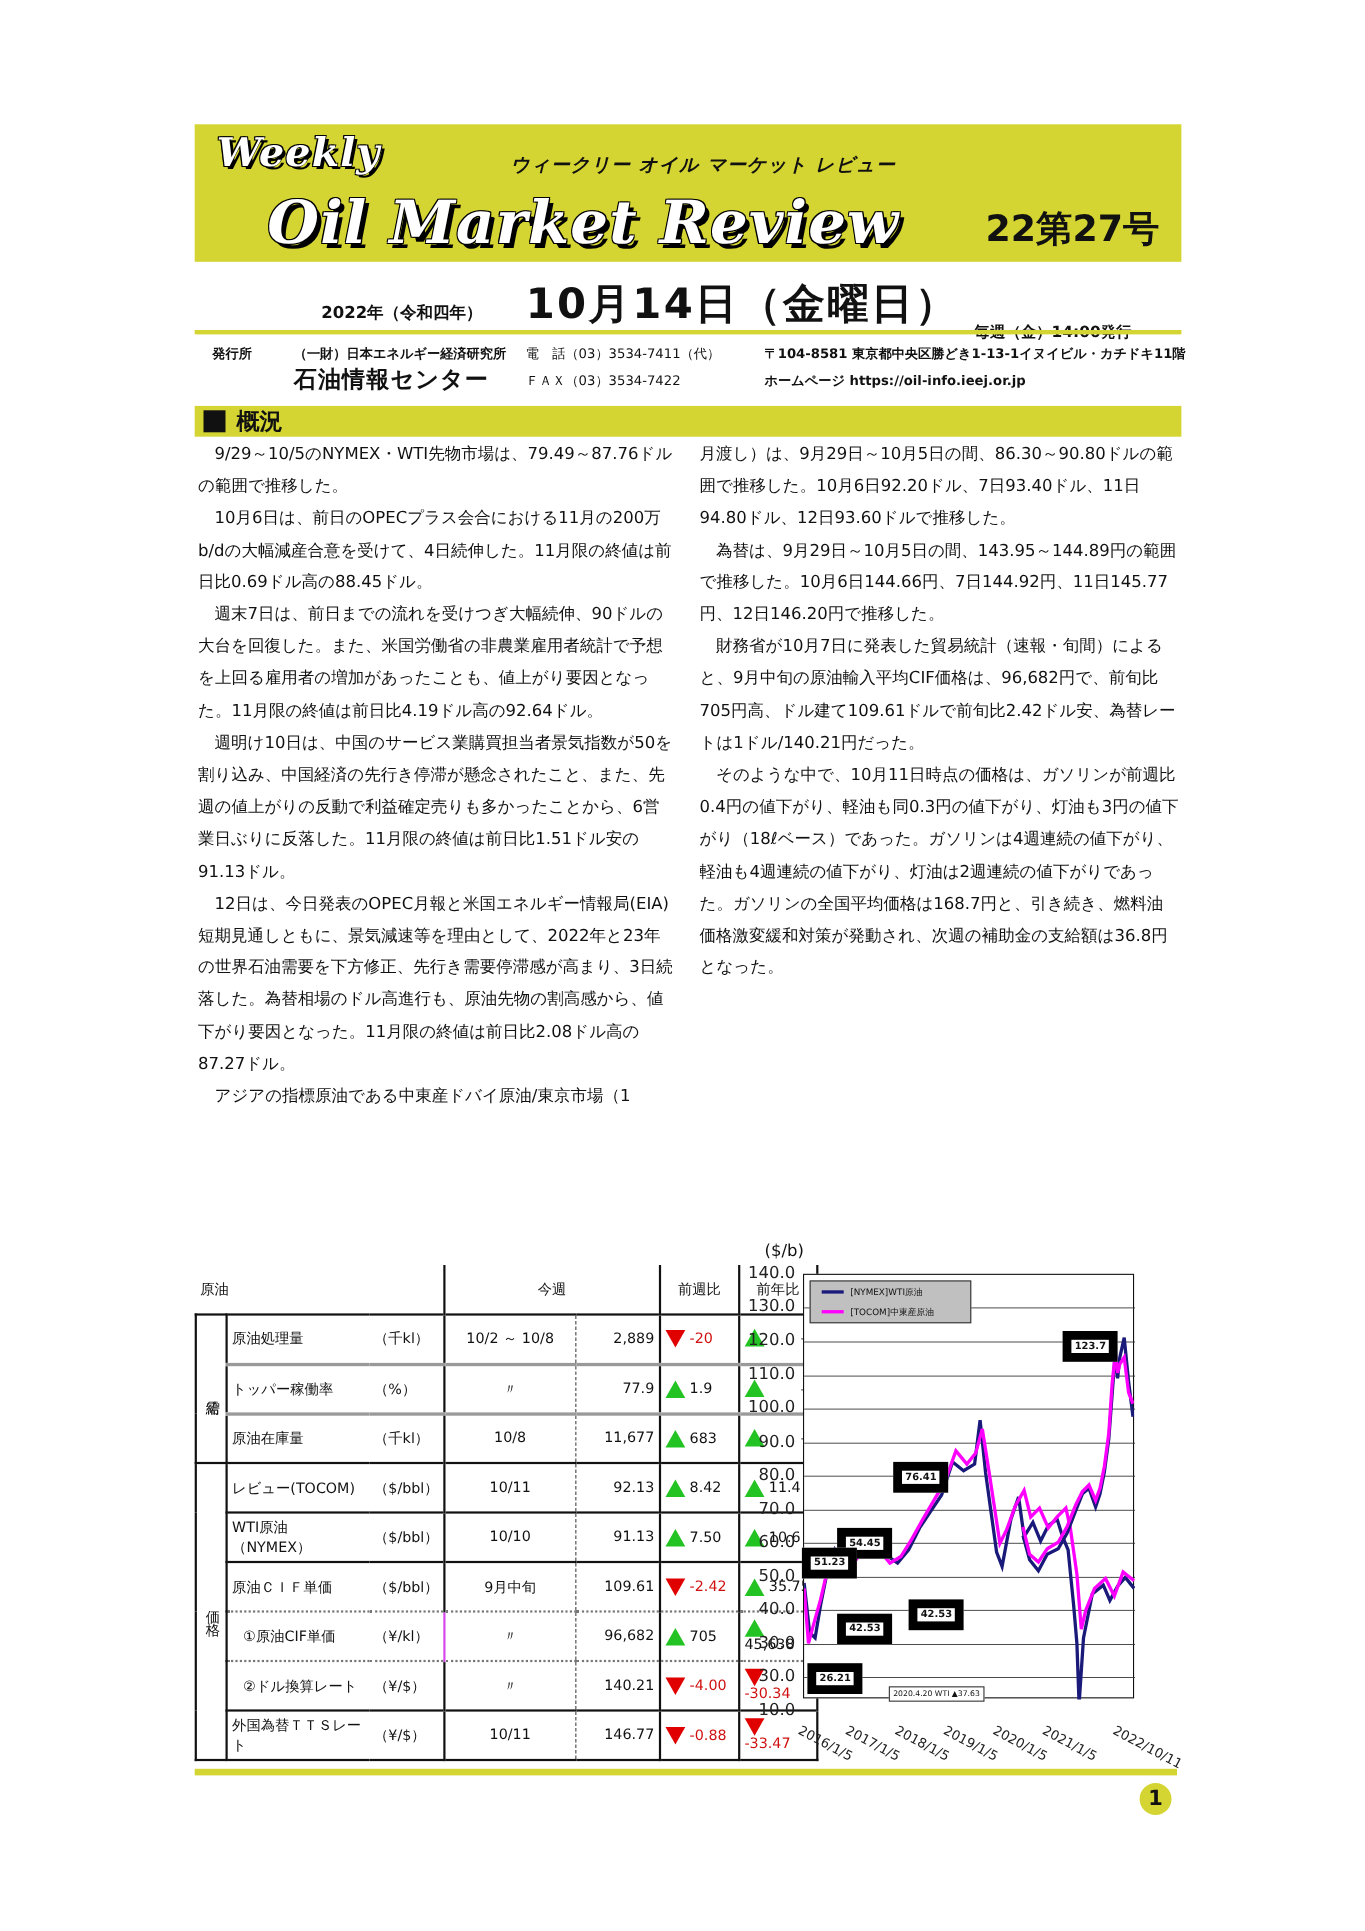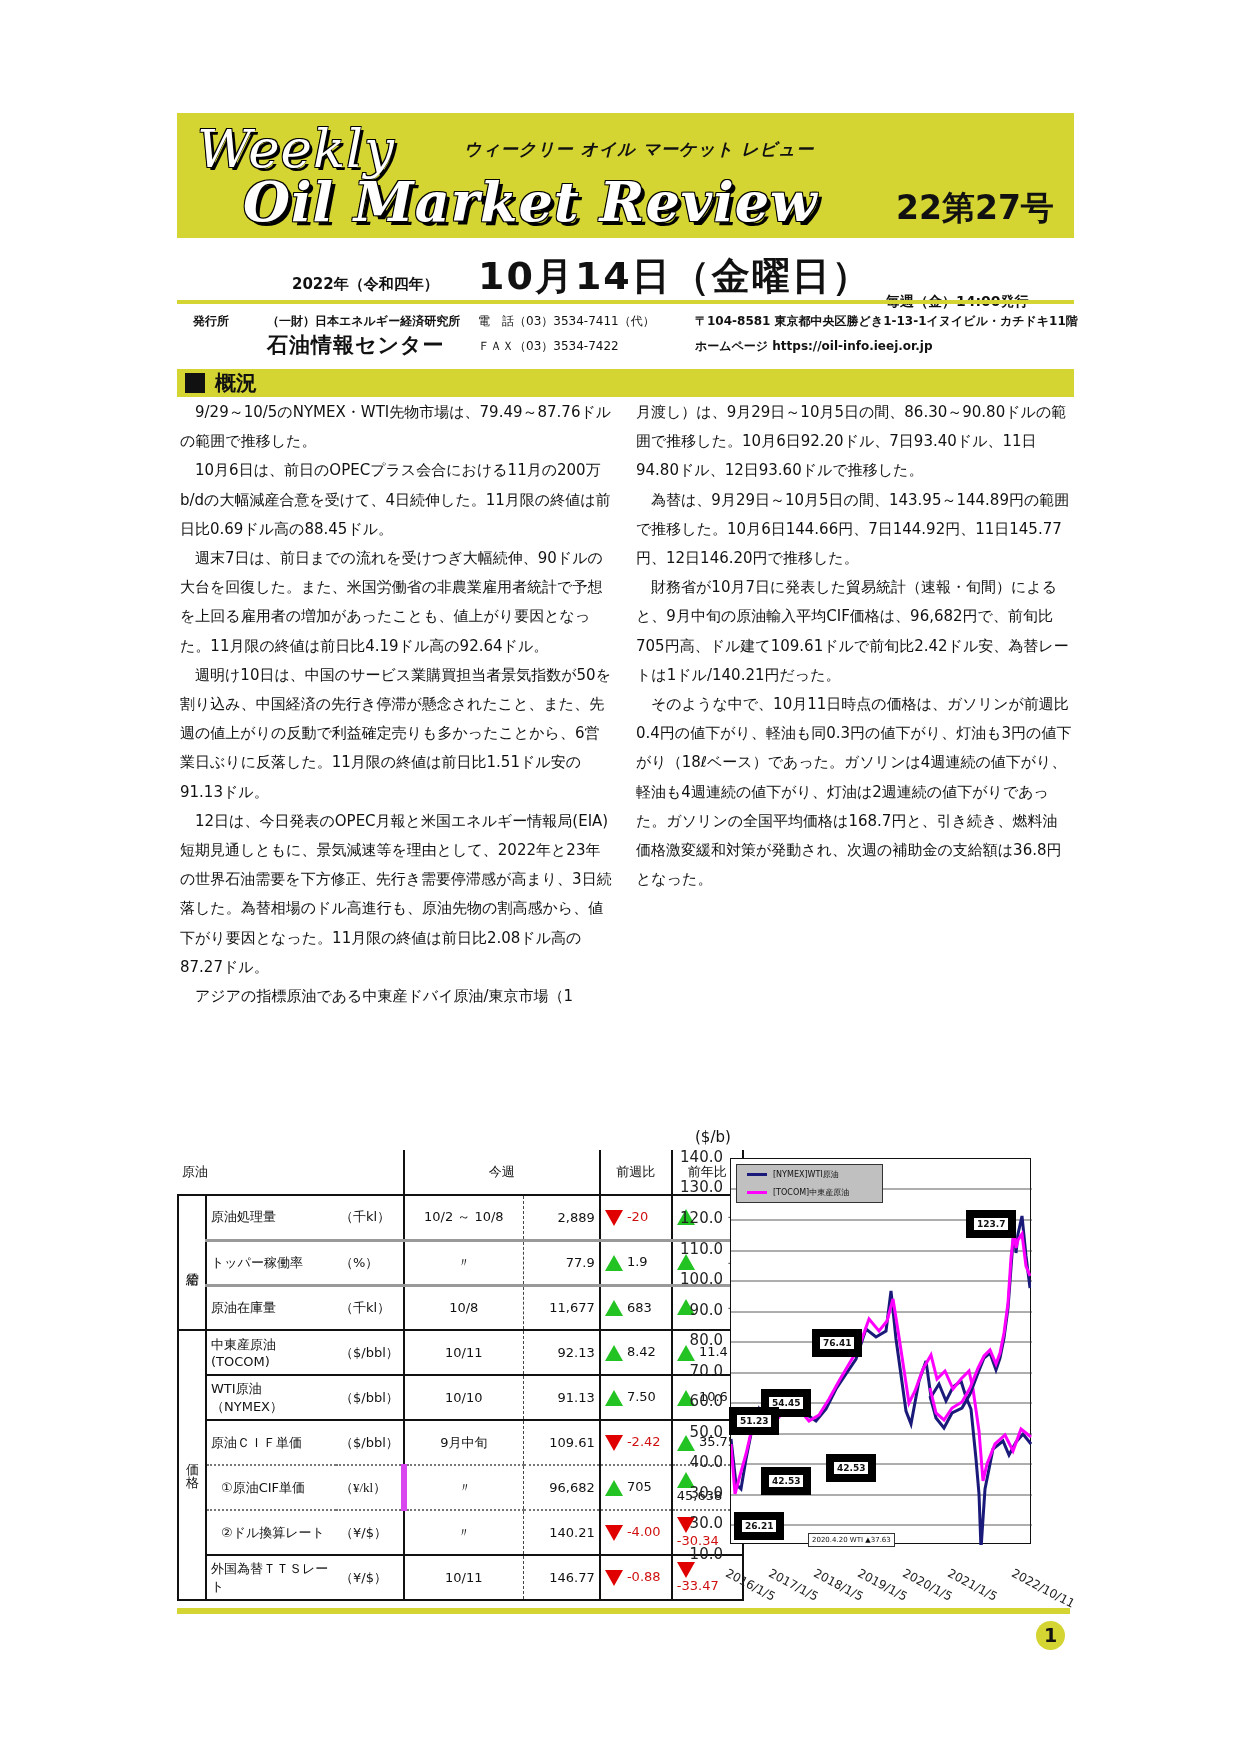--- a/index.html
+++ b/index.html
@@ -1,21 +1,21 @@
 <!DOCTYPE html>
 <html><head>
 <meta charset="utf-8">
 <style>
   * { box-sizing: border-box; margin: 0; padding: 0; }
   body { width: 1241px; height: 1755px; background: #ffffff; position: relative; font-family: "DejaVu Sans", sans-serif; color: #111; overflow: hidden; }
   .abs { position: absolute; }
 
   
   .masthead { left: 177px; top: 113px; width: 897px; height: 125px; background: #d4d432; }
-  .weekly { left: 197px; top: 118px; font-family: "DejaVu Serif", serif; font-style: italic; font-weight: normal; font-size: 53px; color: #fff; text-shadow: 3px 3px 0 #000, -1px -1px 0 #000, 1px -1px 0 #000, -1px 1px 0 #000; letter-spacing: 1px; }
+  .weekly { left: 197px; top: 118px; font-family: "DejaVu Serif", serif; font-style: italic; font-weight: bold; font-size: 36px; color: #fff; text-shadow: 3px 3px 0 #000, -1px -1px 0 #000, 1px -1px 0 #000, -1px 1px 0 #000; letter-spacing: 1px; }
   .kana-title { left: 464px; top: 138px; font-size: 17px; font-weight: bold; font-style: italic; color: #111; letter-spacing: 1px; }
   .omr { left: 243px; top: 170px; font-family: "DejaVu Serif", serif; font-style: italic; font-weight: bold; font-size: 54px; color: #fff; text-shadow: 4px 4px 0 #000, -1px -1px 0 #000, 1px -1px 0 #000, -1px 1px 0 #000, 1px 1px 0 #000; letter-spacing: 1px; }
   .issue { left: 896px; top: 186px; font-size: 33px; font-weight: bold; color: #111; }
 
   .year { left: 292px; top: 275px; font-size: 15px; font-weight: bold; }
   .date-big { left: 478px; top: 251px; font-size: 38px; font-weight: bold; letter-spacing: 2px; }
   .weekly-pub { left: 886px; top: 257px; font-size: 14px; font-weight: bold; margin-top: 36px; }
 
   .rule { background: #d4d432; }
   .pub-row { font-size: 12px; font-weight: bold; }
@@ -119,21 +119,21 @@
     <td class="b-dash">原油在庫量</td>
     <td class="b-dash" style="border-right:2px solid #111;">（千kl）</td>
     <td class="b-dash" style="text-align:center;border-right:1px dashed #444;">10/8</td>
     <td class="b-dash" style="text-align:right;border-right:2px solid #111;">11,677</td>
     <td class="b-dash" style="border-right:2px solid #111;"><span class="tri-up"></span> <span>683</span></td>
     <td class="b-dash" style="border-right:2px solid #111;"><span class="tri-up"></span> <span style="float:right;">－</span></td>
   </tr>
 
   <tr>
     <td rowspan="6" style="border:2px solid #111;text-align:center;writing-mode:vertical-rl;letter-spacing:12px;">価格</td>
-    <td style="border-top:2px solid #111;">中東産原油(TOCOM)</td>
+    <td style="border-top:2px solid #111;">レビュー(TOCOM)</td>
     <td style="border-top:2px solid #111;border-right:2px solid #111;">（$/bbl）</td>
     <td style="text-align:center;border-top:2px solid #111;border-right:1px dashed #444;">10/11</td>
     <td style="text-align:right;border-top:2px solid #111;border-right:2px solid #111;">92.13</td>
     <td style="border-top:2px solid #111;border-right:2px solid #111;"><span class="tri-up"></span> <span>8.42</span></td>
     <td style="border-top:2px solid #111;border-right:2px solid #111;"><span class="tri-up"></span> <span>11.4</span></td>
   </tr>
   <tr>
     <td style="border-top:2px solid #111;">WTI原油（NYMEX）</td>
     <td style="border-top:2px solid #111;border-right:2px solid #111;">（$/bbl）</td>
     <td style="text-align:center;border-top:2px solid #111;border-right:1px dashed #444;">10/10</td>
@@ -144,21 +144,21 @@
   <tr>
     <td style="border-top:2px solid #111;">原油ＣＩＦ単価</td>
     <td style="border-top:2px solid #111;border-right:2px solid #111;">（$/bbl）</td>
     <td style="text-align:center;border-top:2px solid #111;border-right:1px dashed #444;">9月中旬</td>
     <td style="text-align:right;border-top:2px solid #111;border-right:2px solid #111;">109.61</td>
     <td style="border-top:2px solid #111;border-right:2px solid #111;"><span class="tri-down"></span> <span class="neg">-2.42</span></td>
     <td style="border-top:2px solid #111;border-right:2px solid #111;"><span class="tri-up"></span> <span>35.75</span></td>
   </tr>
   <tr>
     <td class="b-dot" style="padding-left:14px;">①原油CIF単価</td>
-    <td class="b-dot" style="border-right:6px solid #d946ef;font-family:Liberation Serif, serif;">（¥/kl）</td>
+    <td class="b-dot" style="border-right:2px solid #d946ef;">（¥/kl）</td>
     <td class="b-dot" style="text-align:center;border-right:1px dashed #444;">〃</td>
     <td class="b-dot" style="text-align:right;border-right:2px solid #111;">96,682</td>
     <td class="b-dot" style="border-right:2px solid #111;"><span class="tri-up"></span> <span>705</span></td>
     <td class="b-dot" style="border-right:2px solid #111;"><span class="tri-up"></span> <span>45,638</span></td>
   </tr>
   <tr>
     <td class="b-dot" style="padding-left:14px;">②ドル換算レート</td>
     <td class="b-dot" style="border-right:2px solid #111;">（¥/$）</td>
     <td class="b-dot" style="text-align:center;border-right:1px dashed #444;">〃</td>
     <td class="b-dot" style="text-align:right;border-right:2px solid #111;">140.21</td>

